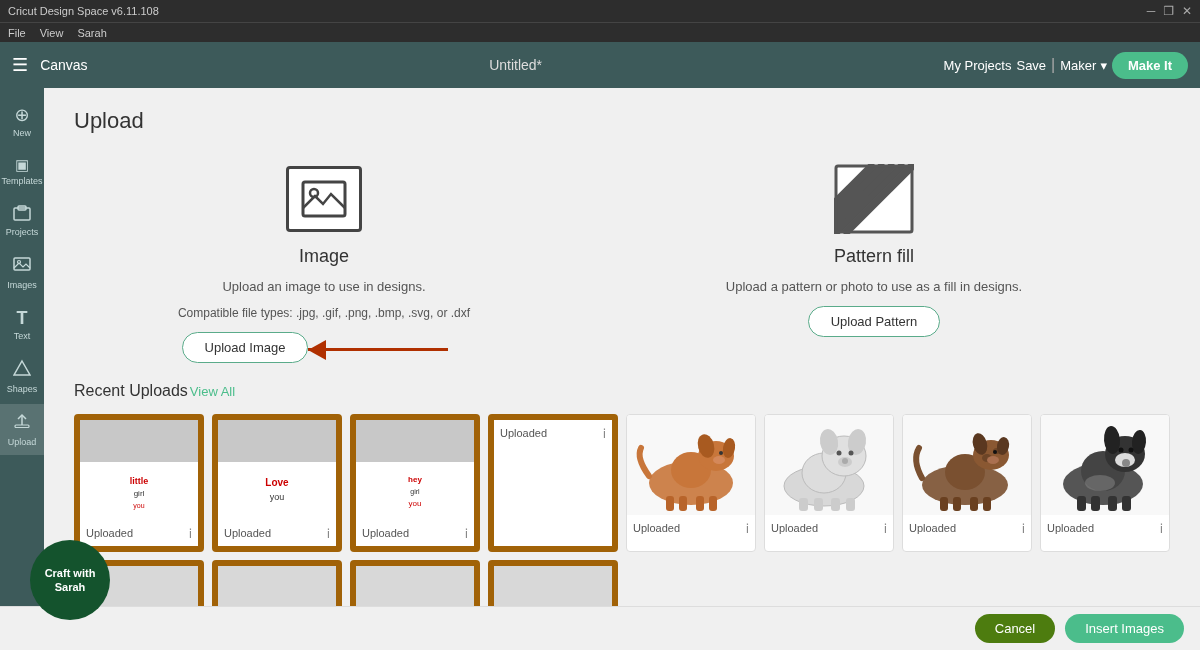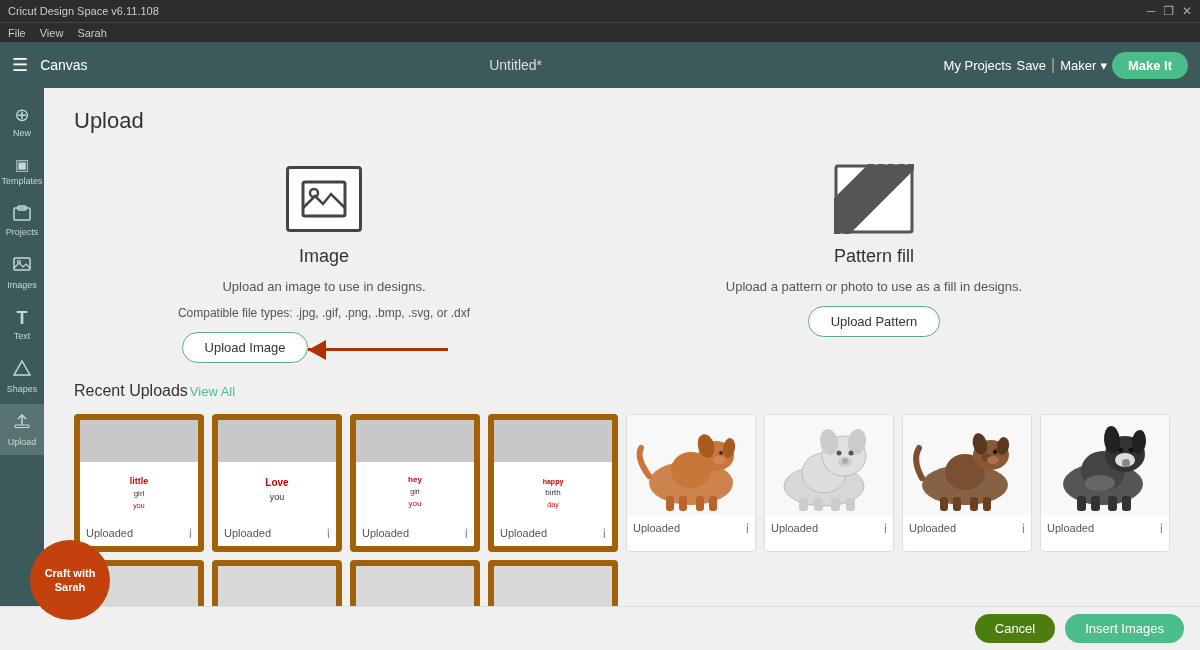--- a/index.html
+++ b/index.html
@@ -279,21 +279,21 @@
     }
 
     
     .watermark {
       position: fixed;
       bottom: 30px;
       left: 30px;
       width: 80px;
       height: 80px;
       border-radius: 50%;
-      background: #c2410c;
+      background: #14532d;
       display: flex;
       align-items: center;
       justify-content: center;
       color: white;
       font-size: 11px;
       font-weight: bold;
       text-align: center;
       z-index: 100;
       line-height: 1.3;
     }
@@ -534,30 +534,20 @@
               </svg>
             </div>
           </div>
           <div class="thumb-label-row">
             <span>Uploaded</span>
             <span class="info-icon">ℹ</span>
           </div>
         </div>
 
         <div class="upload-thumb">
-          <div class="thumb-img-area">
-            <div class="thumb-top-gray"></div>
-            <div class="thumb-bottom-content" style="background:#fff;">
-              <svg width="90" height="55" viewBox="0 0 90 55">
-                <text x="45" y="20" text-anchor="middle" font-size="7" font-weight="bold" fill="#cc0000" font-family="Arial">happy</text>
-                <text x="45" y="31" text-anchor="middle" font-size="8" fill="#333" font-family="Arial">birth</text>
-                <text x="45" y="43" text-anchor="middle" font-size="7" fill="#cc0000" font-family="Arial">day</text>
-              </svg>
-            </div>
-          </div>
           <div class="thumb-label-row">
             <span>Uploaded</span>
             <span class="info-icon">ℹ</span>
           </div>
         </div>
 
         <div class="dog-thumb">
           <div class="dog-img-area">
             <svg width="120" height="95" viewBox="0 0 120 95">
 

